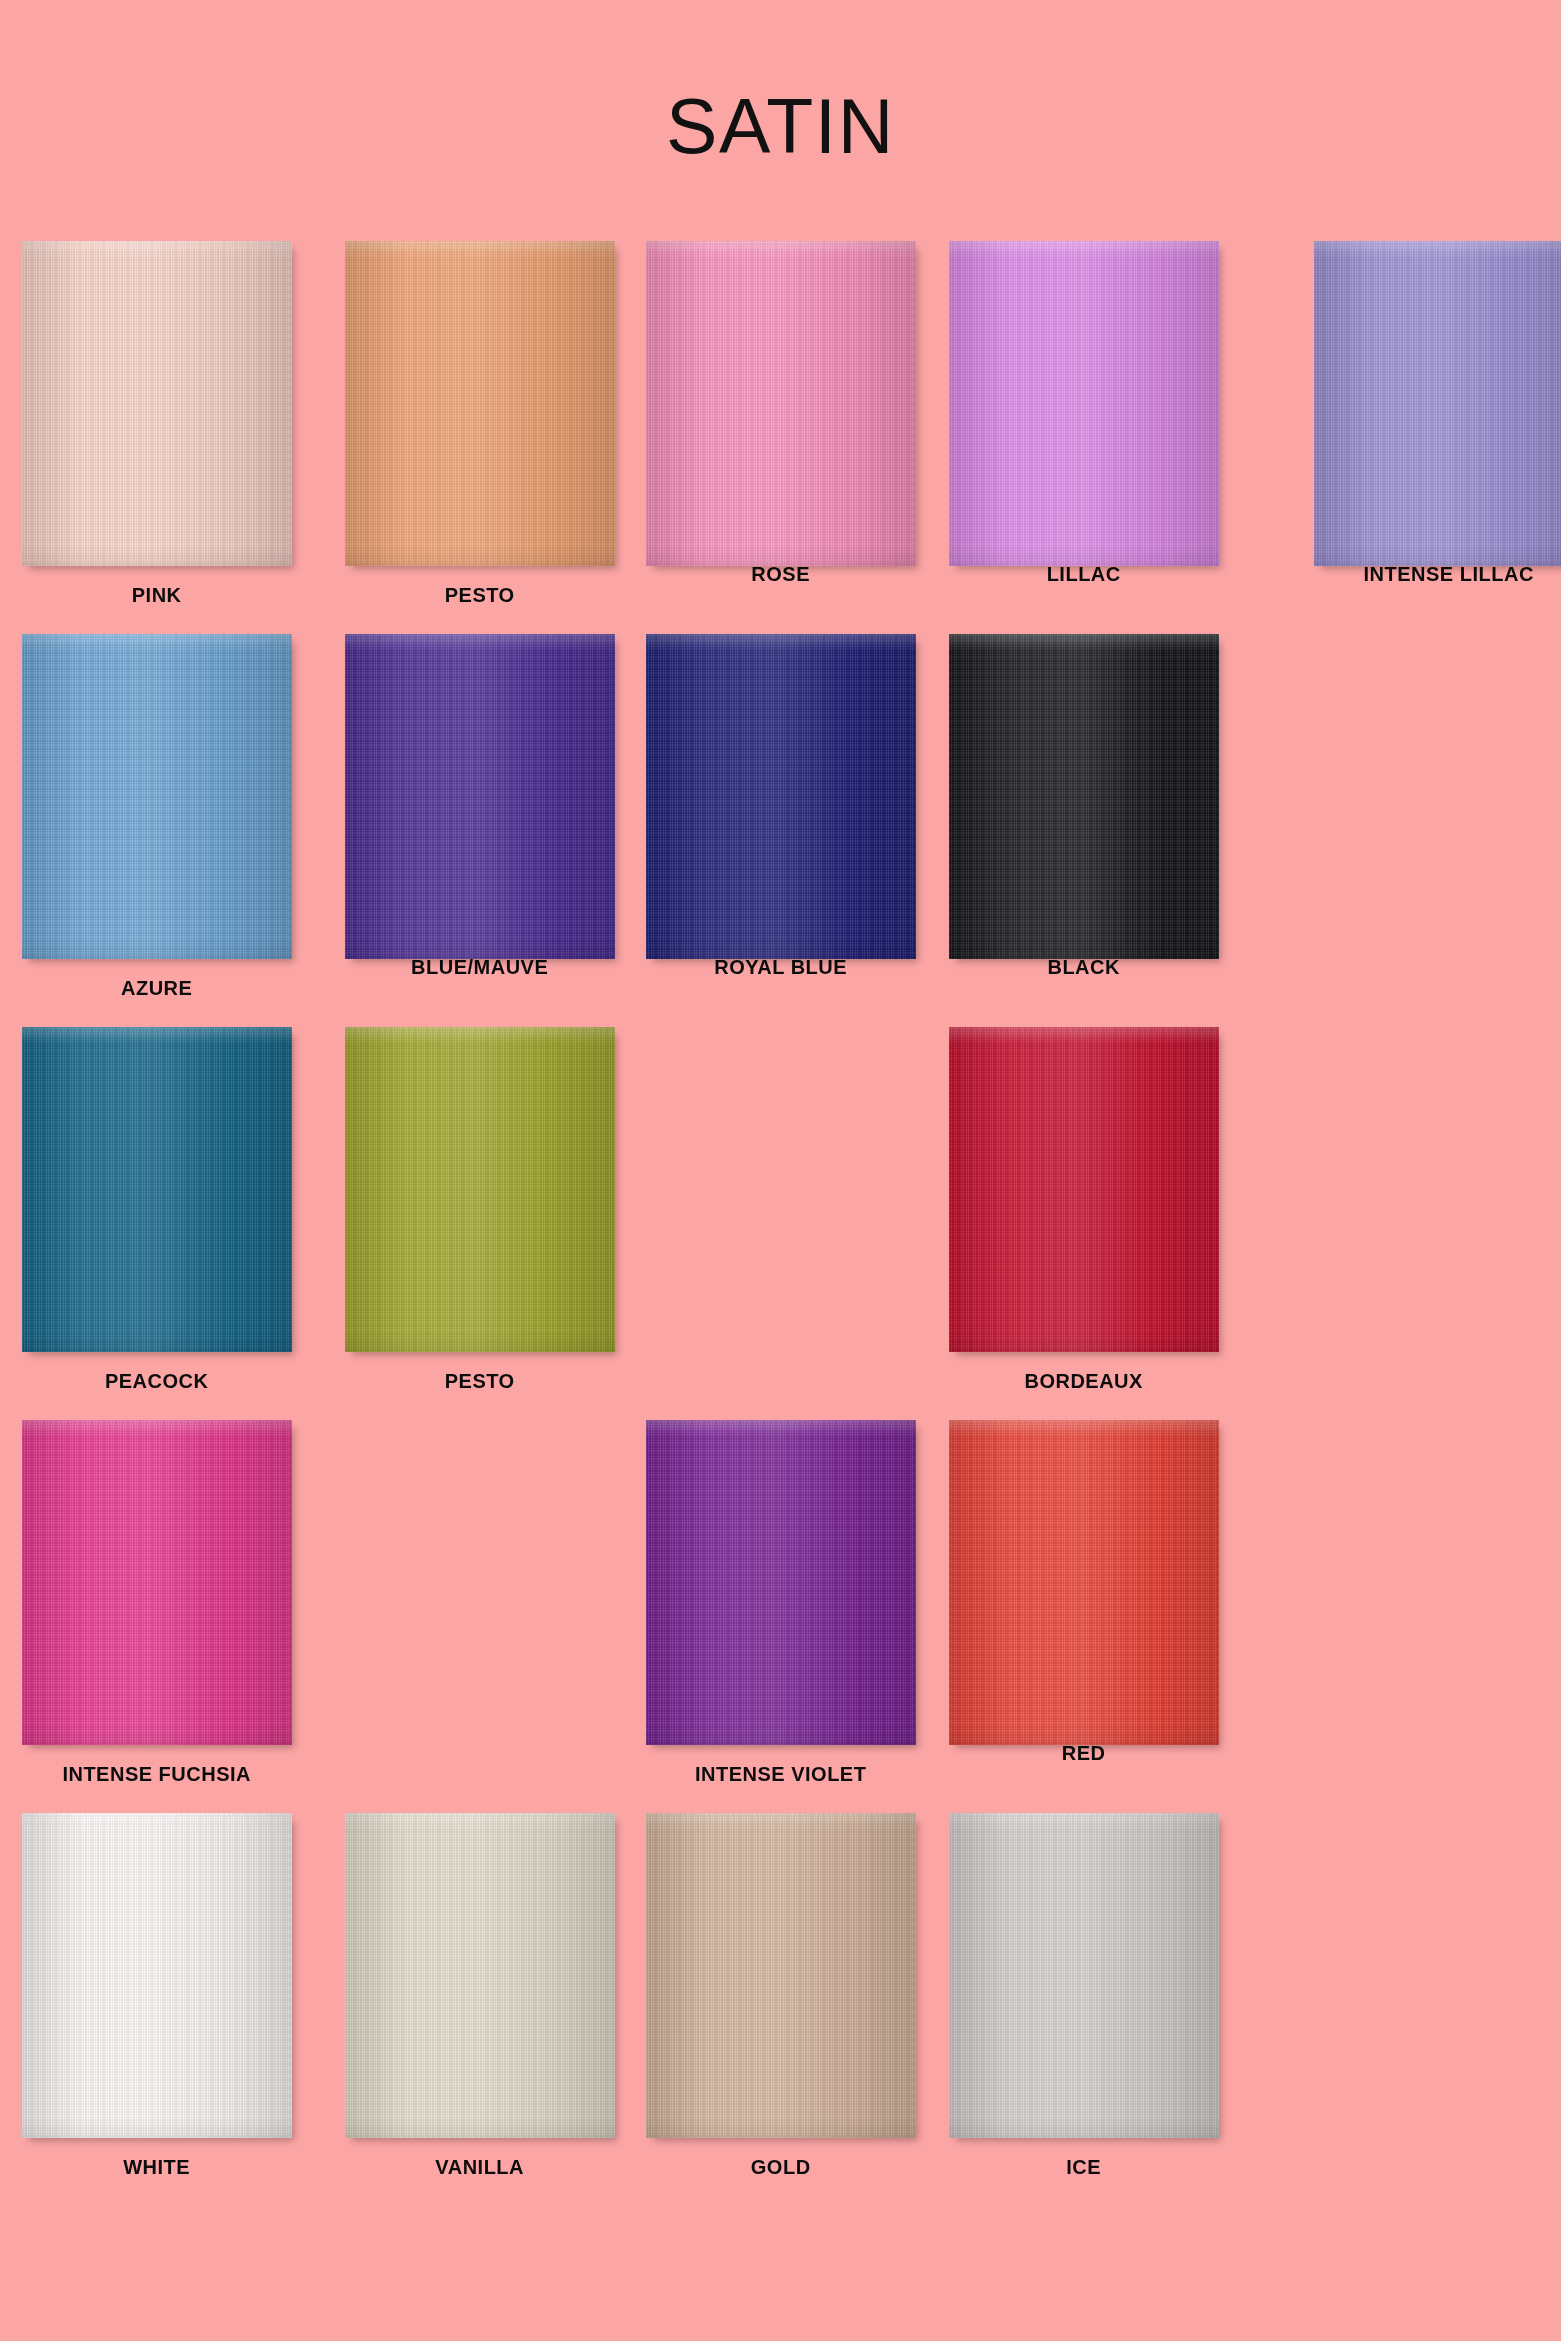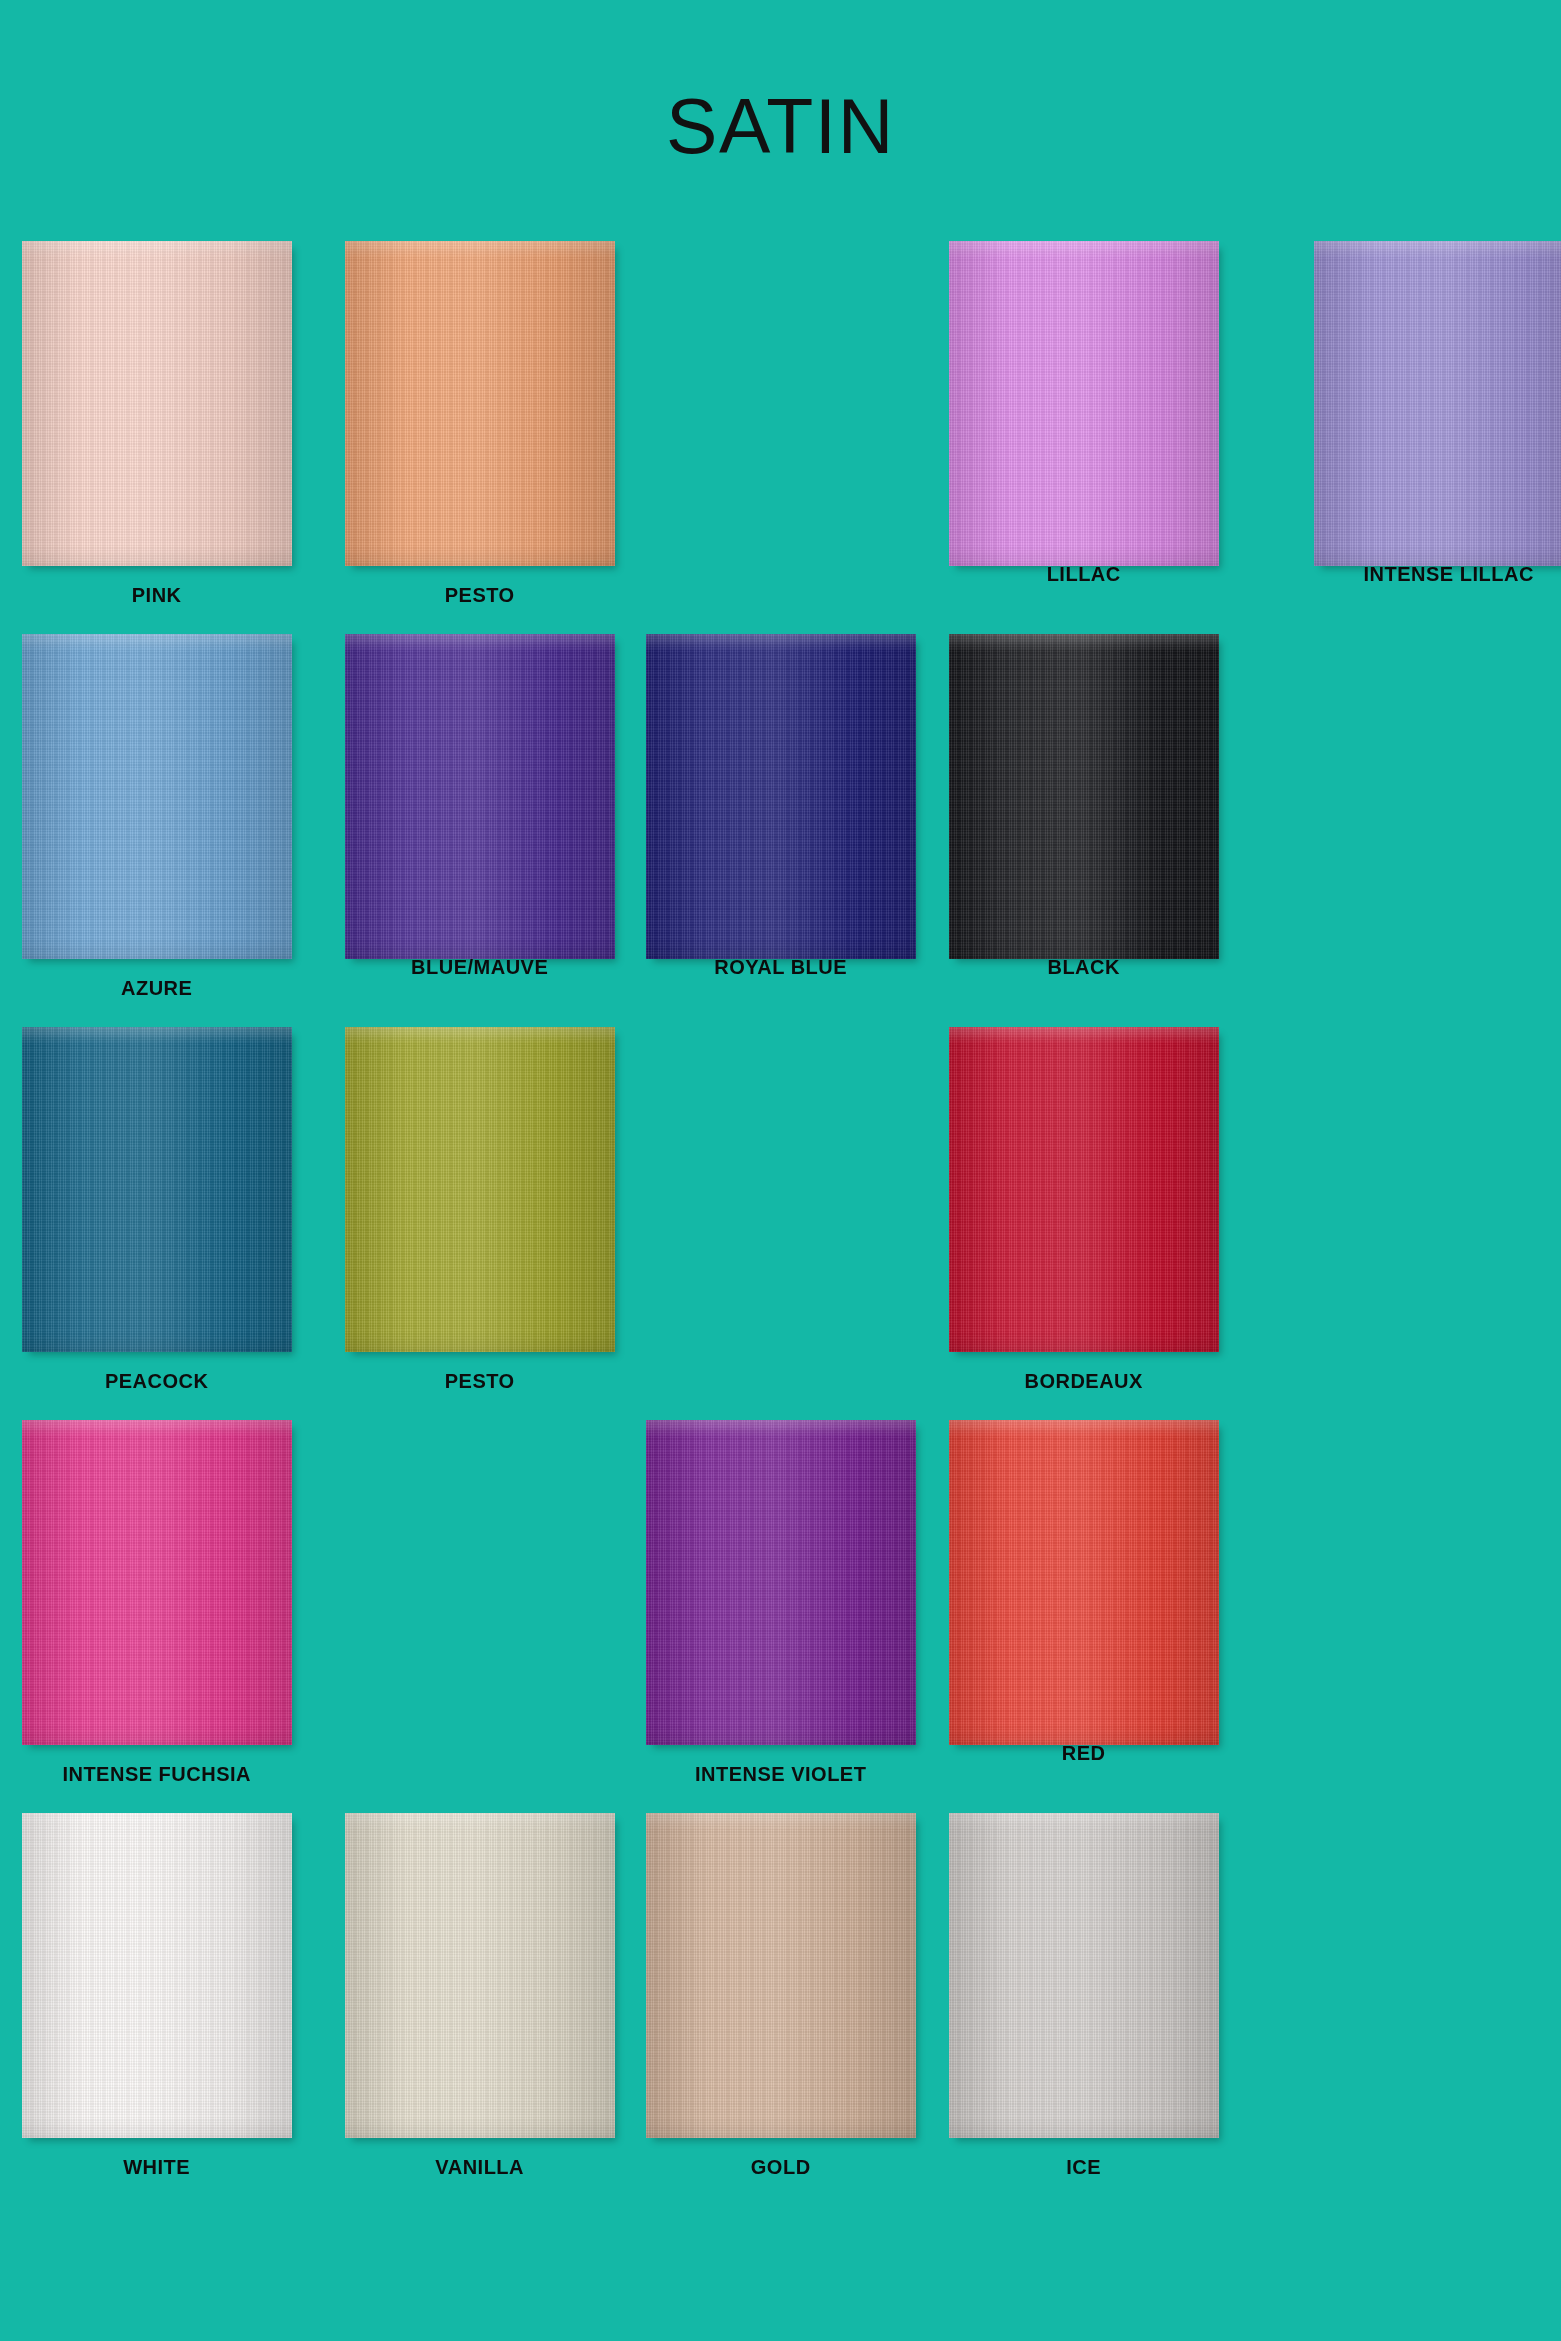--- a/index.html
+++ b/index.html
@@ -12,21 +12,21 @@
     height: 2342px;
     font-family: "Liberation Sans", sans-serif;
     -webkit-font-smoothing: antialiased;
     overflow: hidden;
   }
 
   .page {
     position: relative;
     width: 1561px;
     height: 2342px;
-    background: #14b8a6;
+    background: #fca5a5;
     box-sizing: border-box;
   }
 
   
   .title {
     position: absolute;
     top: 30.5px;
     left: 0;
     width: 1561px;
     text-align: center;
@@ -143,20 +143,24 @@
   <div class="rows" id="swatch-grid">
       <div class="row">
         <div class="cell c0">
           <div class="swatch" style="background-color: rgb(249, 211, 200);"></div>
           <div class="label">PINK</div>
         </div>
         <div class="cell c1">
           <div class="swatch" style="background-color: rgb(240, 162, 114);"></div>
           <div class="label">PESTO</div>
         </div>
+        <div class="cell c2">
+          <div class="swatch" style="background-color: rgb(250, 143, 188);"></div>
+          <div class="label raise">ROSE</div>
+        </div>
         <div class="cell c3">
           <div class="swatch" style="background-color: rgb(221, 137, 232);"></div>
           <div class="label raise">LILLAC</div>
         </div>
         <div class="cell c4">
           <div class="swatch" style="background-color: rgb(155, 143, 212);"></div>
           <div class="label raise">INTENSE LILLAC</div>
         </div>
       </div>
       <div class="row">

